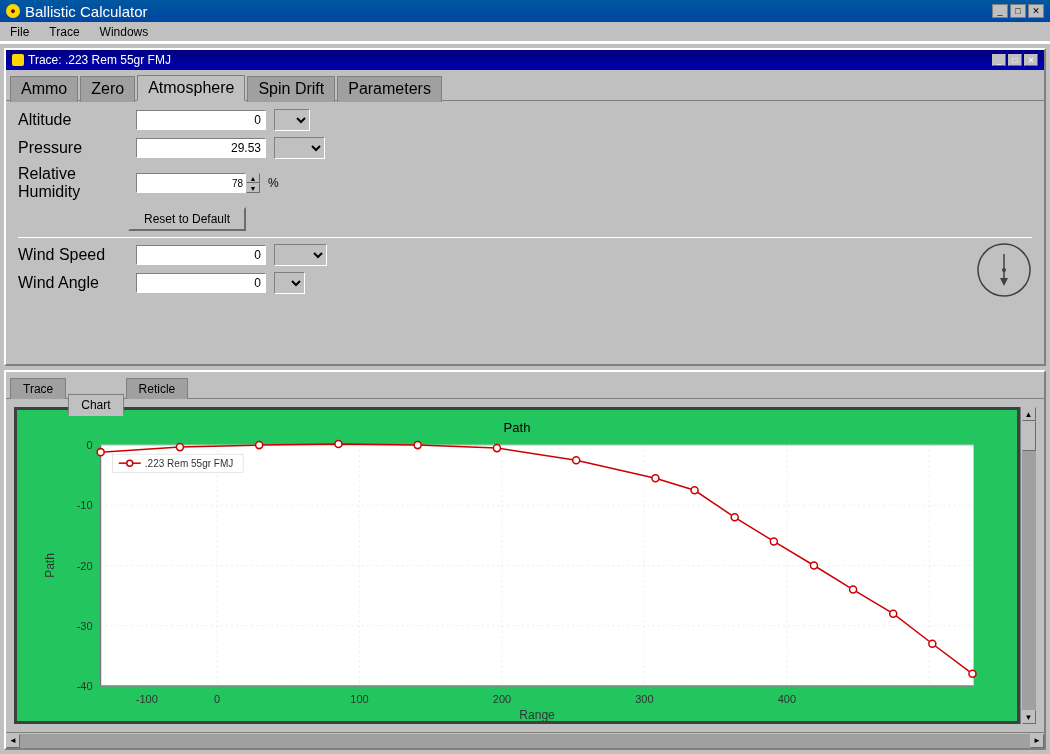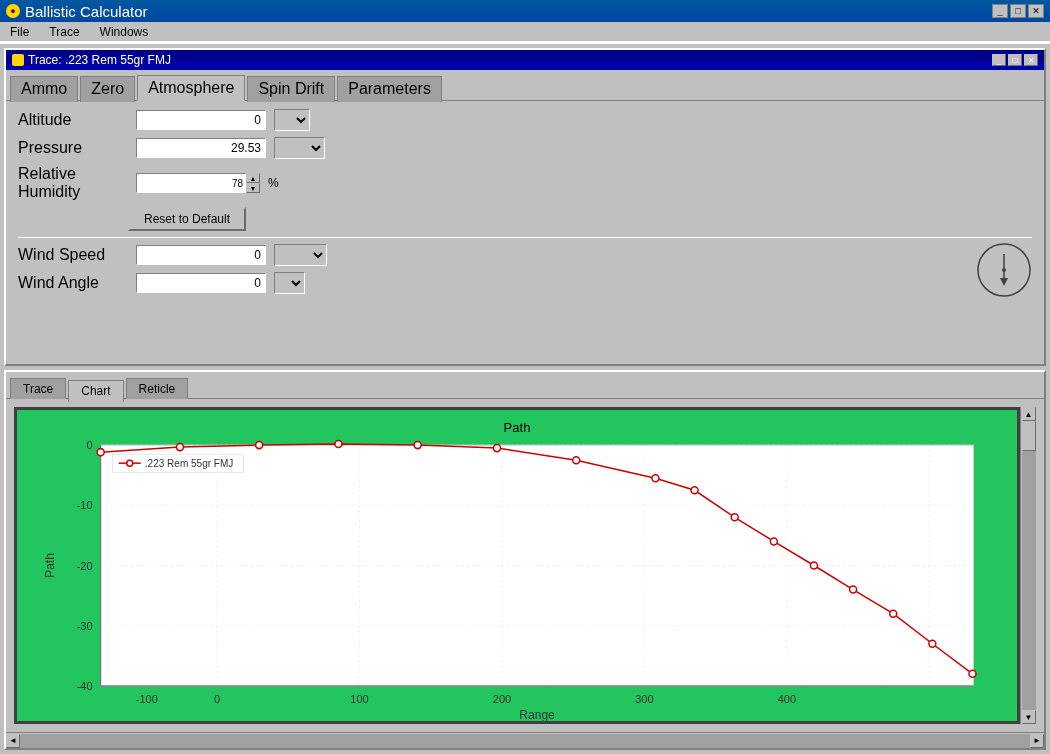--- a/index.html
+++ b/index.html
@@ -277,21 +277,21 @@
     }
     .bottom-tab {
       padding: 3px 12px;
       border: 1px solid #808080;
       border-bottom: none;
       background: #c0c0c0;
       cursor: pointer;
       font-size: 12px;
       margin-right: 2px;
       position: relative;
-      top: 4px;
+      top: 18px;
     }
     .bottom-tab.active {
       background: #c0c0c0;
       border-bottom: 1px solid #c0c0c0;
       z-index: 1;
     }
     .bottom-tab:not(.active) {
       background: #a0a0a0;
       top: 2px;
     }

